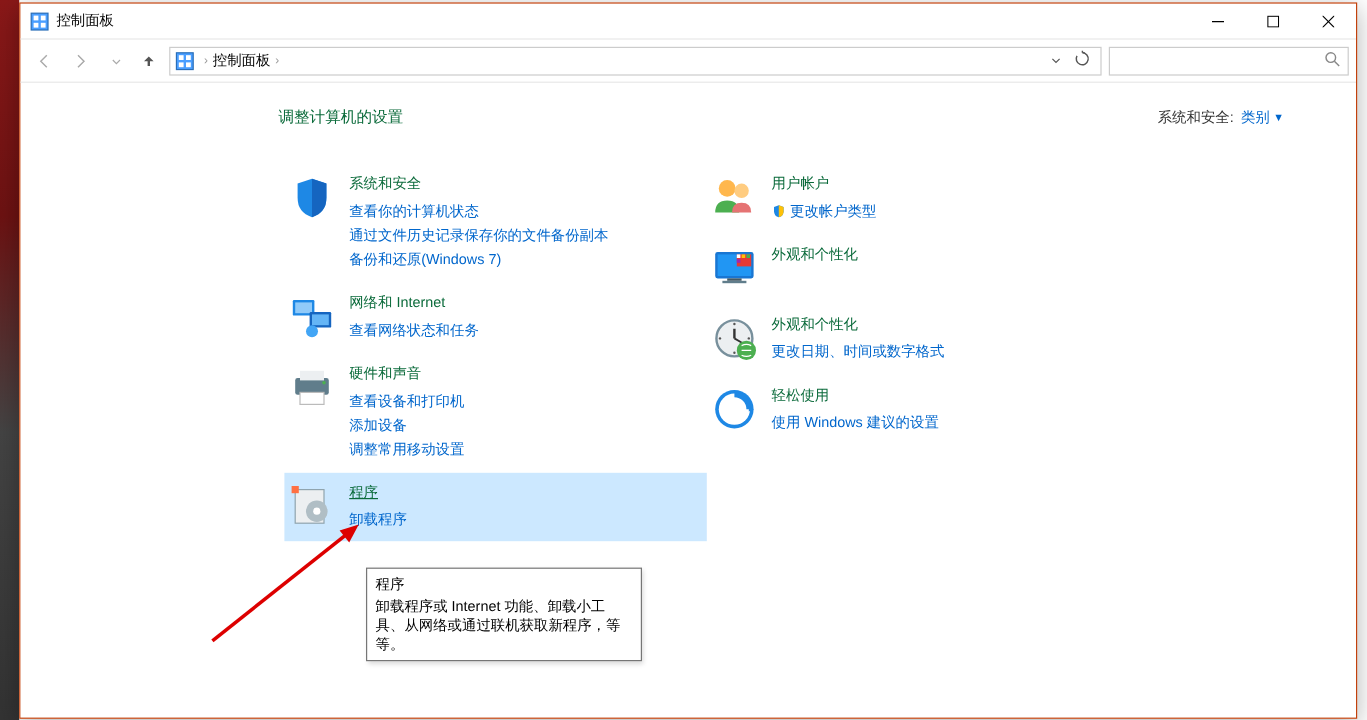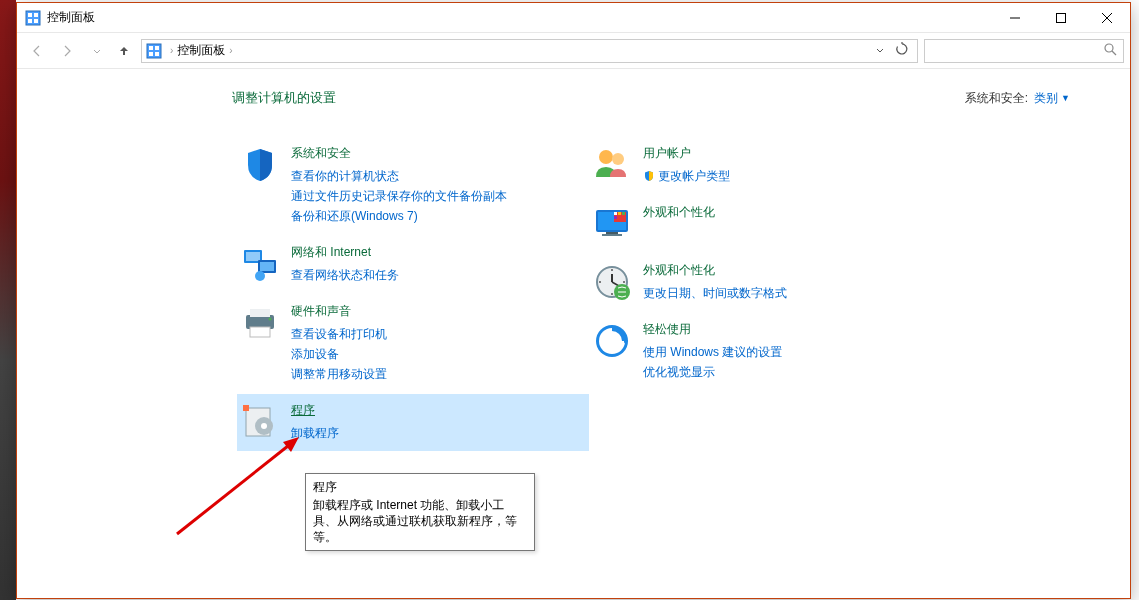--- a/index.html
+++ b/index.html
@@ -272,21 +272,20 @@
                 <circle cx="20" cy="20" r="16" fill="#1e88e5"></circle>
                 <circle cx="20" cy="20" r="13" fill="#fff"></circle>
                 <path d="M20 8 L23 17 L32 17 L25 23 L28 32 L20 26 L12 32 L15 23 L8 17 L17 17 Z" fill="none"></path>
                 <path d="M20 6 A14 14 0 0 1 34 20 L30 20 A10 10 0 0 0 20 10 Z" fill="#1e88e5"></path>
                 <polygon points="32,18 36,20 32,22" fill="#1e88e5"></polygon>
               </svg>
             </div>
           <div class="cat-body">
             <div class="cat-title">轻松使用</div>
             <span class="cat-link">使用 Windows 建议的设置</span>
-            <span class="cat-link">优化视觉显示</span>
           </div>
         </div>
 
       </div>
     </div>
 
     <div class="tooltip">
       <div class="tooltip-title">程序</div>
       <div>卸载程序或 Internet 功能、卸载小工具、从网络或通过联机获取新程序，等等。</div>
     </div>

